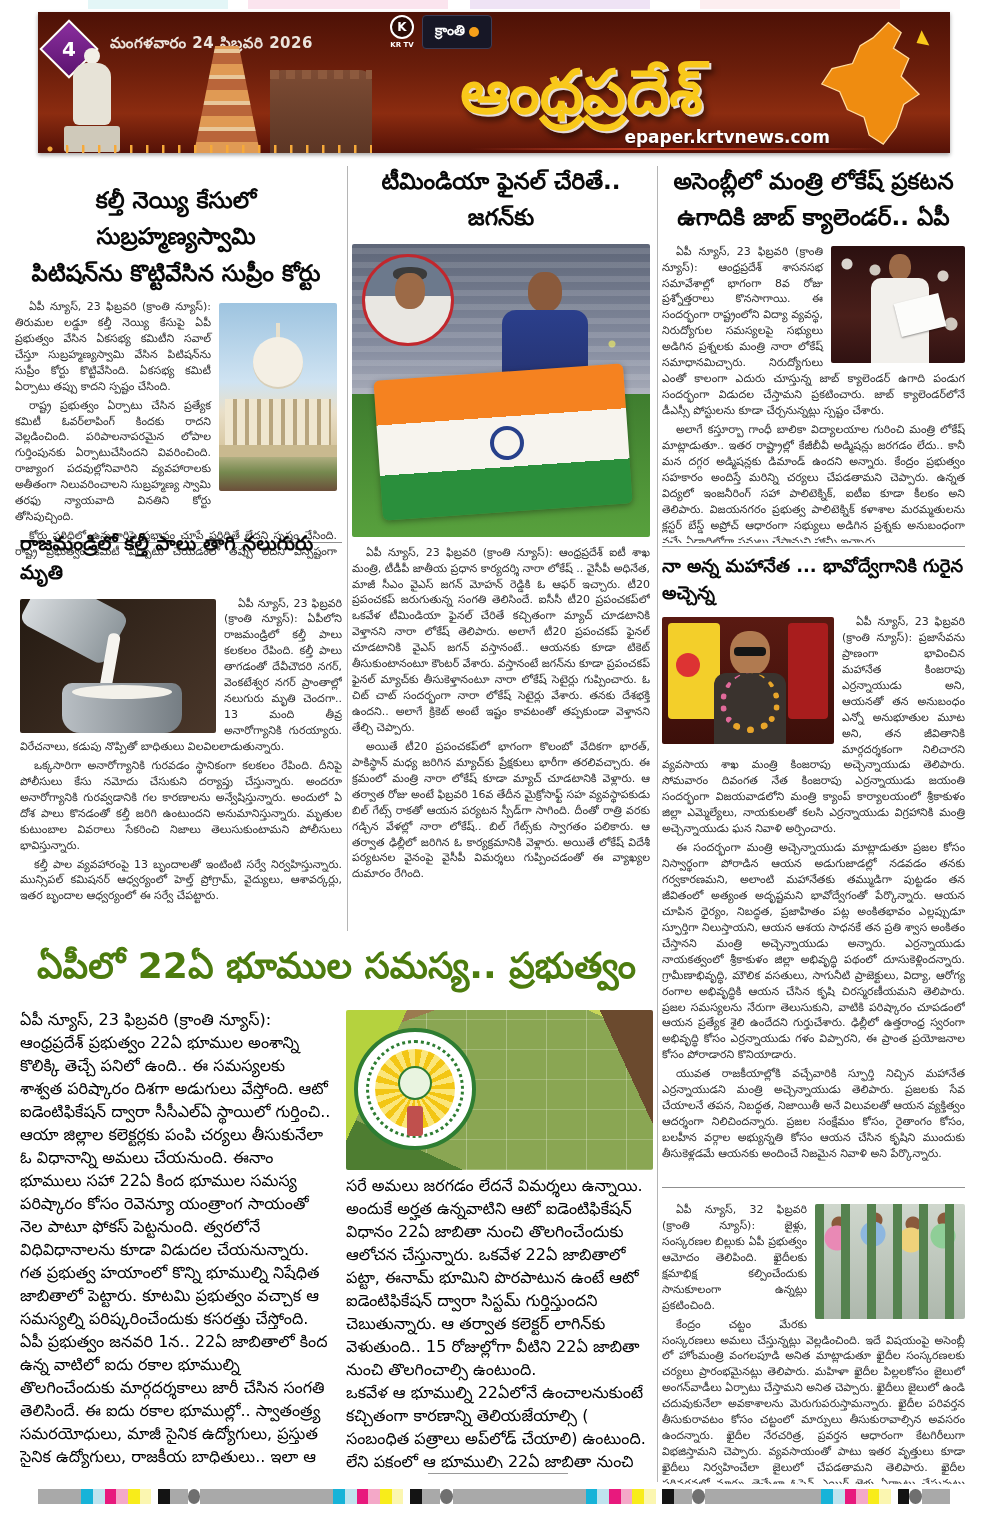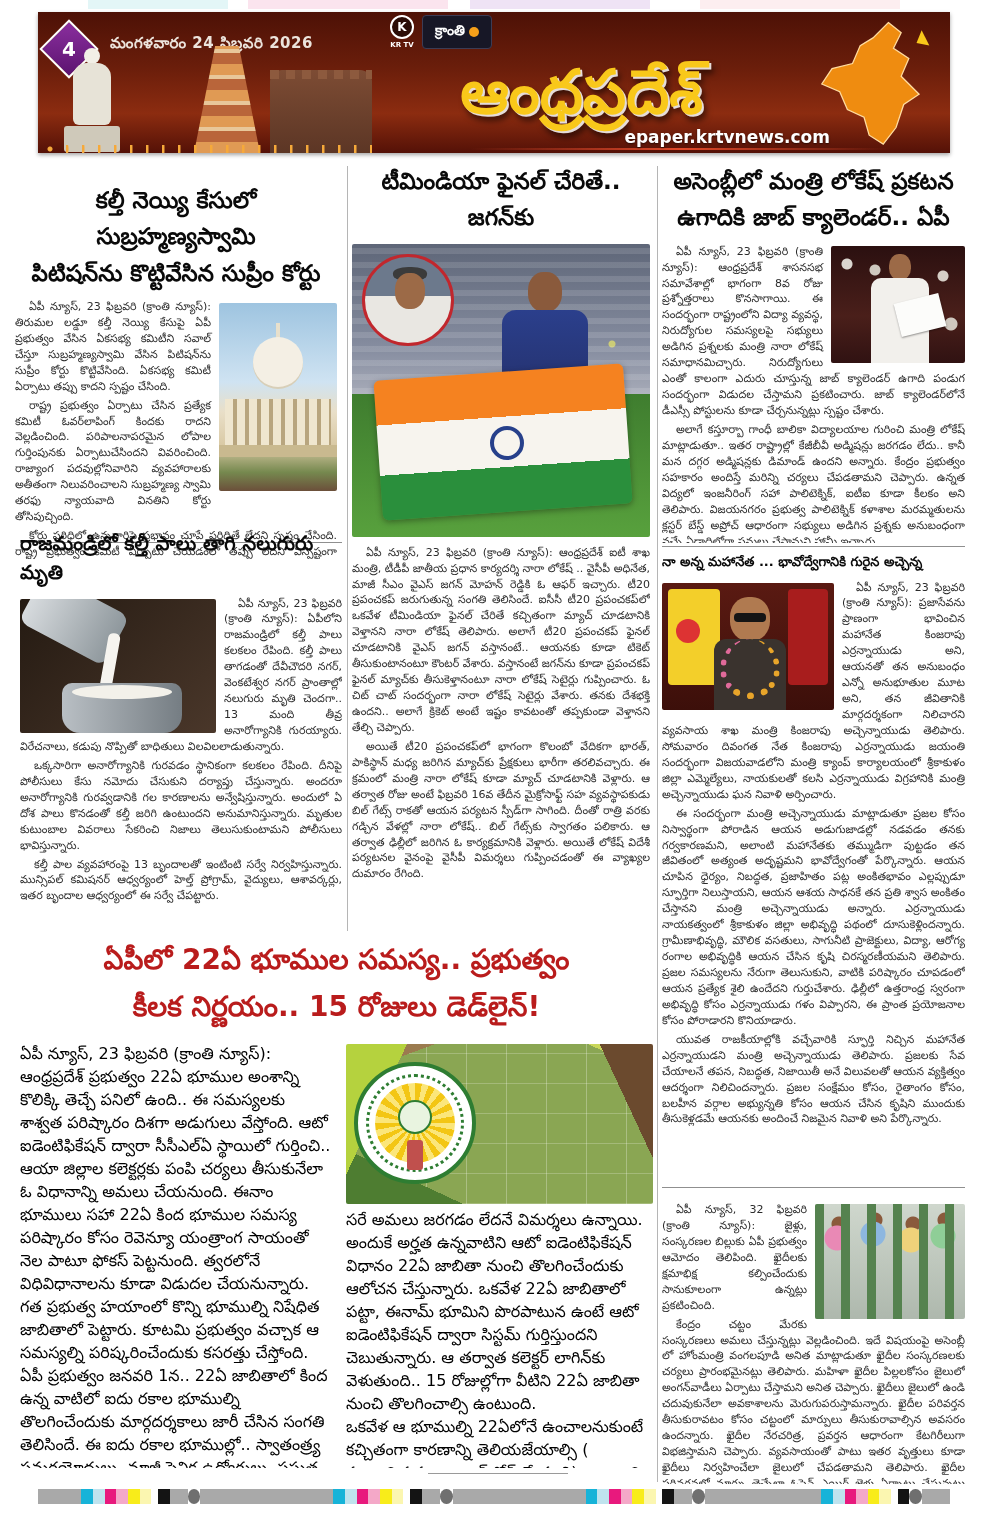--- a/index.html
+++ b/index.html
@@ -82,24 +82,24 @@
 
   .a-ghee   { left:15px;  top:163px; width:322px; height:377px;margin-top:19px; }
   .a-milk   { left:20px;  top:529px; width:322px; height:382px; }
   .a-cricket{ left:352px; top:163px; width:298px; height:768px; }
   .a-job    { left:662px; top:163px; width:303px; height:380px; }
   .a-ach    { left:662px; top:552px; width:303px; height:632px; }
   .a-jail   { left:662px; top:1194px; width:303px; height:290px; }
   .a-lands  { left:20px;  top:936px; width:633px; height:532px; }
 
   .a-milk h2.head1 { font-size:19.5px; line-height:1.5; }
-  .a-ach  h2.head1 { font-size:13px;  line-height:1.5; }
+  .a-ach  h2.head1 { font-size:18px;  line-height:1.5; }
   .a-jail h2.head1 { font-size:17px;  line-height:1.5; }
   .a-jail h2.head1 span { display:block; }
-  .a-lands h2.big { text-align:center; font-weight:800; font-size:28px; line-height:1.68; color:#b91c1c; }
+  .a-lands h2.big { text-align:center; font-weight:800; font-size:36px; line-height:1.68; color:#4d7c0f; }
   .a-lands h2.big span { display:block; }
   .lands-cols { display:flex; gap:14px; margin-top:14px; }
   .lands-cols .lc { width:312px; }
   .lands-cols .rc { width:307px; }
 
   
   .photo { position:relative; overflow:hidden; border-radius:2px; }
   .ph-sc { float:right; width:118px; height:188px; margin:4px 0 4px 8px;
     background:linear-gradient(180deg,#9ec4e0 0%,#cfe3f2 42%,#e9dfc8 58%,#d9c9a4 76%,#76894f 90%,#6b4f3a 100%); }
   .ph-sc .dome { position:absolute; left:34px; top:34px; width:50px; height:50px; border-radius:50%; background:#f4efe4; box-shadow:0 2px 0 #d8cfb8; }
@@ -347,21 +347,20 @@
     <div class="body">
       <div class="photo ph-children"></div>
       <p>ఏపీ న్యూస్, 32 ఫిబ్రవరి (క్రాంతి న్యూస్): జైళ్లు, సంస్కరణల బిల్లుకు ఏపీ ప్రభుత్వం ఆమోదం తెలిపింది. ఖైదీలకు క్షమాభిక్ష కల్పించేందుకు సానుకూలంగా ఉన్నట్లు ప్రకటించింది.</p>
       <p>కేంద్రం చట్టం మేరకు సంస్కరణలు అమలు చేస్తున్నట్లు వెల్లడించింది. ఇదే విషయంపై అసెంబ్లీ లో హోంమంత్రి వంగలపూడి అనిత మాట్లాడుతూ ఖైదీల సంస్కరణలకు చర్యలు ప్రారంభమైనట్లు తెలిపారు. మహిళా ఖైదీల పిల్లలకోసం జైలులో అంగన్‌వాడీలు ఏర్పాటు చేస్తామని అనిత చెప్పారు. ఖైదీలు జైలులో ఉండి చదువుకునేలా అవకాశాలను మెరుగుపరుస్తామన్నారు. ఖైదీల పరివర్తన తీసుకురావటం కోసం చట్టంలో మార్పులు తీసుకురావాల్సిన అవసరం ఉందన్నారు. ఖైదీల నేరచరిత్ర, ప్రవర్తన ఆధారంగా కేటగిరీలుగా విభజిస్తామని చెప్పారు. వ్యవసాయంతో పాటు ఇతర వృత్తులు కూడా ఖైదీలు నిర్వహించేలా జైలులో చేపడతామని తెలిపారు. ఖైదీల పరివర్తనల్లో మార్పు తెచ్చేలా ఓపెన్ ఎయిర్ జైళ్లు ఏర్పాటు చేస్తున్నట్లు వంగలపూడి అనిత పేర్కొన్నారు.</p>
     </div>
   </article>
 
   <article class="a-lands">
     <h2 class="big">
       <span>ఏపీలో 22ఏ భూముల సమస్య.. ప్రభుత్వం</span>
-      <span>కీలక నిర్ణయం.. 15 రోజులు డెడ్‌లైన్!</span>
     </h2>
     <div class="lands-cols">
       <div class="lc">
         <p>ఏపీ న్యూస్, 23 ఫిబ్రవరి (క్రాంతి న్యూస్): ఆంధ్రప్రదేశ్ ప్రభుత్వం 22ఏ భూముల అంశాన్ని కొలిక్కి తెచ్చే పనిలో ఉంది.. ఈ సమస్యలకు శాశ్వత పరిష్కారం దిశగా అడుగులు వేస్తోంది. ఆటో ఐడెంటిఫికేషన్ ద్వారా సీసీఎల్ఏ స్థాయిలో గుర్తించి.. ఆయా జిల్లాల కలెక్టర్లకు పంపి చర్యలు తీసుకునేలా ఓ విధానాన్ని అమలు చేయనుంది. ఈనాం భూములు సహా 22ఏ కింద భూముల సమస్య పరిష్కారం కోసం రెవెన్యూ యంత్రాంగ సాయంతో నెల పాటూ ఫోకస్ పెట్టనుంది. త్వరలోనే విధివిధానాలను కూడా విడుదల చేయనున్నారు. గత ప్రభుత్వ హయాంలో కొన్ని భూముల్ని నిషేధిత జాబితాలో పెట్టారు. కూటమి ప్రభుత్వం వచ్చాక ఆ సమస్యల్ని పరిష్కరించేందుకు కసరత్తు చేస్తోంది.</p>
         <p>ఏపీ ప్రభుత్వం జనవరి 1న.. 22ఏ జాబితాలో కింద ఉన్న వాటిలో ఐదు రకాల భూముల్ని తొలగించేందుకు మార్గదర్శకాలు జారీ చేసిన సంగతి తెలిసిందే. ఈ ఐదు రకాల భూముల్లో.. స్వాతంత్ర్య సమరయోధులు, మాజీ సైనిక ఉద్యోగులు, ప్రస్తుత సైనిక ఉద్యోగులు, రాజకీయ బాధితులు.. ఇలా ఆ భూములకు విముక్తి కల్పించనున్నారు. అంతేకాదు జిల్లా కలెక్టర్ల నుంచి తాజా 22ఏ జాబితాలు వచ్చాక సాఫ్ట్‌వేర్‌లో తగిన విధంగా మార్పులు చేయనున్నారు. ఈనాం భూముల్ని 22ఏ జాబితాలో చేర్చారు.. వీటికి పట్టాదారు పాసుపుస్తకాలు ఉన్నా, పంట రుణాలు తీసుకుంటున్నా పడట్లేదు. వీటిని వెబ్‌ల్యాండ్ 1.0 ఆధారంగా నమోదు చేయలేదు.. అందుకే ఇబ్బందులు ఎదురవుతున్నాయి. అందుకే ఎంతోమంది రైతులు ఇబ్బందిపడుతున్నారు. 22ఏ జాబితాలో గ్రామాలు, పట్టణాల్లో ఇళ్ల పట్టాలు ఇచ్చిన భూములు కూడా ఉన్నాయి.. వీటికి బ్యాంకు రుణాలు కూడా అందడం లేదు. రాష్ట్రంలో ఫ్రీహోల్డ్ భూముల సమస్యలు కూడా పరిష్కారం కాలేదు.. ఈ భూముల రిజిస్ట్రేషన్లు నిలిపేయడంతో రైతులు ఇబ్బందిపడుతున్నారు.</p>
 
       </div>
       <div class="rc">
         <div class="photo ph-fields">
           <div class="emblem">

